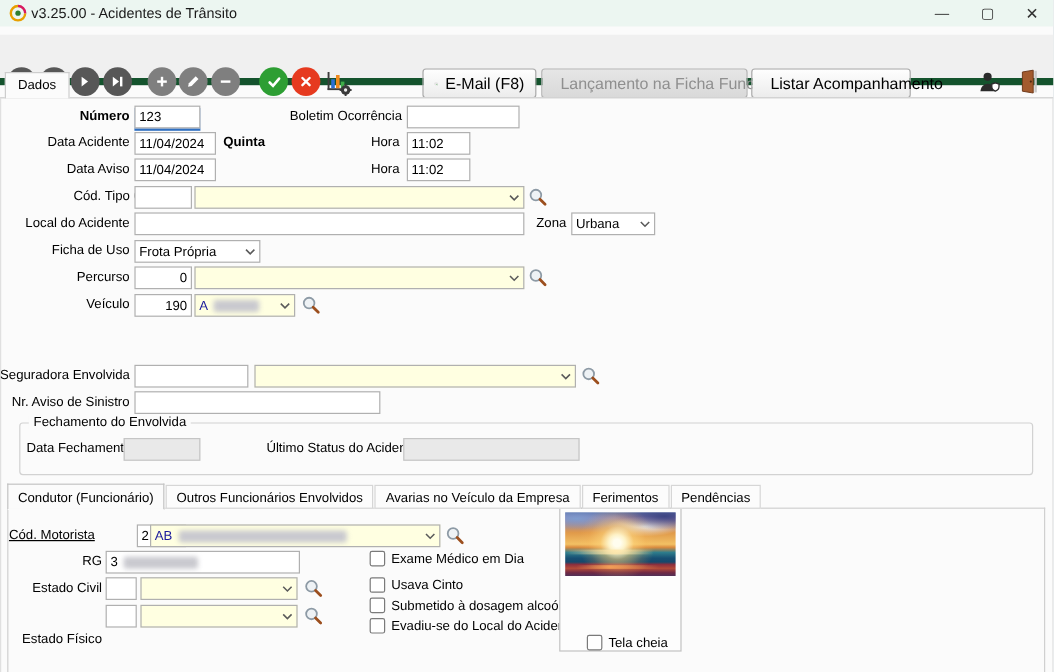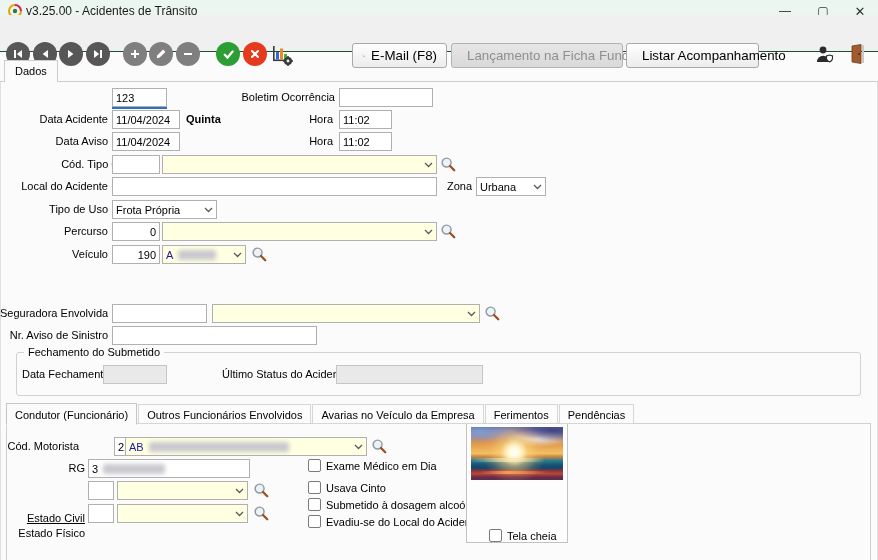--- a/index.html
+++ b/index.html
@@ -6,21 +6,21 @@
   body{width:878px;height:560px;font-family:"Liberation Sans",sans-serif;font-size:11px;color:#000;background:#fff;}
   #app{position:relative;width:878px;height:560px;overflow:hidden;background:#fbfbfb;outline:1px solid #a8b6bf;}
 
   
   .titlebar{position:absolute;left:0;top:0;right:0;height:22px;background:#ecf6f1;display:flex;align-items:center;}
   .title-text{margin-left:26px;font-size:12px;color:#1a1a1a;}
   .appicon{position:absolute;left:7px;top:3px;width:16px;height:16px;}
   .winbtn{position:absolute;top:0;width:30px;height:22px;display:flex;align-items:center;justify-content:center;font-size:12px;color:#333;}
 
   
-  .toolbar{position:absolute;left:0;top:15px;right:0;height:36px;background:#f0f0f0;border-bottom:1px solid #14532d;}
+  .toolbar{position:absolute;left:0;top:29px;right:0;height:36px;background:#f0f0f0;border-bottom:6px solid #14532d;}
   .circ{position:absolute;top:27px;width:24px;height:24px;border-radius:50%;display:flex;align-items:center;justify-content:center;}
   .circ.dark{background:#575757;}
   .circ.mid{background:#7f7f7f;}
   .circ.green{background:#2d9e33;}
   .circ.red{background:#e63a1f;}
   .tbtn{position:absolute;top:28px;height:25px;border:1px solid #a9a9a9;border-radius:3px;background:linear-gradient(#fefefe,#ececec);display:flex;align-items:center;gap:6px;padding:0 9px;box-sizing:border-box;white-space:nowrap;}
   .tbtn.disabled{background:linear-gradient(#e6e6e6,#d9d9d9);color:#8f8f8f;border-color:#b3b3b3;}
   .chart-ic{position:absolute;left:270px;top:28px;}
 
   
@@ -178,20 +178,21 @@
     <svg style="position:absolute;left:849px;top:28px;" width="18" height="22" viewBox="0 0 18 22">
       <rect x="13" y="2" width="2" height="18" fill="#c9c9c9"></rect>
       <path d="M3 3 L12 1.5 L12 20.5 L3 19 Z" fill="#a35b2e" stroke="#6e3a1a" stroke-width="0.8"></path>
       <circle cx="10" cy="11" r="0.9" fill="#4a250f"></circle>
     </svg>
   </div>
 
   <div class="main-tab">Dados</div>
   <div class="mainpage"></div>
 
+  <span class="lbl b" style="left:0px;top:88px;width:108px;">Número</span>
   <div class="inp focus" style="left:112px;top:88px;width:55px;">
       <span>123</span>
     </div>
   <span class="lbl" style="left:200px;top:88px;width:135px;">Boletim Ocorrência</span>
   <div class="inp" style="left:339px;top:88px;width:94px;">
       <span></span>
     </div>
 
   <span class="lbl" style="left:0px;top:110px;width:108px;">Data Acidente</span>
   <div class="inp" style="left:112px;top:110px;width:68px;">
@@ -236,21 +237,21 @@
   <span class="lbl" style="left:420px;top:177px;width:52px;">Zona</span>
   <div class="inp combo" style="left:476px;top:177px;width:70px;">
     <span>Urbana</span>
     <span class="chev">
         <svg width="9" height="6" viewBox="0 0 9 6">
           <path d="M1 1 L4.5 4.5 L8 1" stroke="#5a5a5a" stroke-width="1.3" fill="none"></path>
         </svg>
       </span>
   </div>
 
-  <span class="lbl" style="left:0px;top:200px;width:108px;">Tipo de Uso</span>
+  <span class="lbl" style="left:0px;top:200px;width:108px;">Ficha de Uso</span>
   <div class="inp combo" style="left:112px;top:200px;width:105px;">
     <span>Frota Própria</span>
     <span class="chev">
         <svg width="9" height="6" viewBox="0 0 9 6">
           <path d="M1 1 L4.5 4.5 L8 1" stroke="#5a5a5a" stroke-width="1.3" fill="none"></path>
         </svg>
       </span>
   </div>
 
   <span class="lbl" style="left:0px;top:222px;width:108px;">Percurso</span>
@@ -304,40 +305,40 @@
       <circle cx="6.2" cy="6.2" r="4.2" fill="#eef2f5" stroke="#8d9aa5" stroke-width="1.4"></circle>
       <line x1="9.4" y1="9.4" x2="13.4" y2="13.4" stroke="#9c4f1e" stroke-width="2.2" stroke-linecap="round"></line>
     </svg>
 
   <span class="lbl" style="left:0px;top:326px;width:108px;">Nr. Aviso de Sinistro</span>
   <div class="inp" style="left:112px;top:326px;width:205px;">
       <span></span>
     </div>
 
   <div class="groupbox"></div>
-  <span class="legend">Fechamento do Submetido</span>
+  <span class="legend">Fechamento do Envolvida</span>
   <span class="lbl" style="left:22px;top:365px;width:80px;text-align:left;">Data Fechamento</span>
   <div class="inp dis" style="left:103px;top:365px;width:64px;">
       <span></span>
     </div>
   <span class="lbl" style="left:222px;top:365px;width:110px;text-align:left;">Último Status do Acidente</span>
   <div class="inp dis" style="left:336px;top:365px;width:147px;">
       <span></span>
     </div>
 
   <div class="pagebody"></div>
   <div class="tabstrip">
     <span class="btab active">Condutor (Funcionário)</span>
     <span class="btab">Outros Funcionários Envolvidos</span>
     <span class="btab">Avarias no Veículo da Empresa</span>
     <span class="btab">Ferimentos</span>
     <span class="btab">Pendências</span>
   </div>
 
-  <span class="lbl" style="left:0px;top:437px;width:79px;">Cód. Motorista</span>
+  <span class="lbl" style="left:0px;top:437px;width:79px;text-decoration:underline;">Cód. Motorista</span>
   <div class="inp" style="left:82px;top:437px;width:41px;margin-left:32px;">
     <span>219</span>
       <span class="redact" style="width:14px;"></span>
   </div>
   <div class="inp yellow combo" style="left:125px;top:437px;width:242px;">
     <span class="bluetext">AB</span>
     <span class="redact" style="width:140px;"></span>
     <span class="chev">
         <svg width="9" height="6" viewBox="0 0 9 6">
           <path d="M1 1 L4.5 4.5 L8 1" stroke="#5a5a5a" stroke-width="1.3" fill="none"></path>
@@ -348,21 +349,21 @@
       <circle cx="6.2" cy="6.2" r="4.2" fill="#eef2f5" stroke="#8d9aa5" stroke-width="1.4"></circle>
       <line x1="9.4" y1="9.4" x2="13.4" y2="13.4" stroke="#9c4f1e" stroke-width="2.2" stroke-linecap="round"></line>
     </svg>
 
   <span class="lbl" style="left:0px;top:459px;width:85px;">RG</span>
   <div class="inp" style="left:88px;top:459px;width:162px;">
     <span>3</span>
       <span class="redact" style="width:62px;"></span>
   </div>
 
-  <span class="lbl" style="left:0px;top:509px;width:85px;text-decoration:underline;">Estado Civil</span>
+  <span class="lbl" style="left:0px;top:481px;width:85px;">Estado Civil</span>
   <div class="inp" style="left:88px;top:481px;width:26px;">
       <span></span>
     </div>
   <div class="inp yellow combo" style="left:117px;top:481px;width:131px;">
     <span class="chev">
         <svg width="9" height="6" viewBox="0 0 9 6">
           <path d="M1 1 L4.5 4.5 L8 1" stroke="#5a5a5a" stroke-width="1.3" fill="none"></path>
         </svg>
       </span>
   </div>

